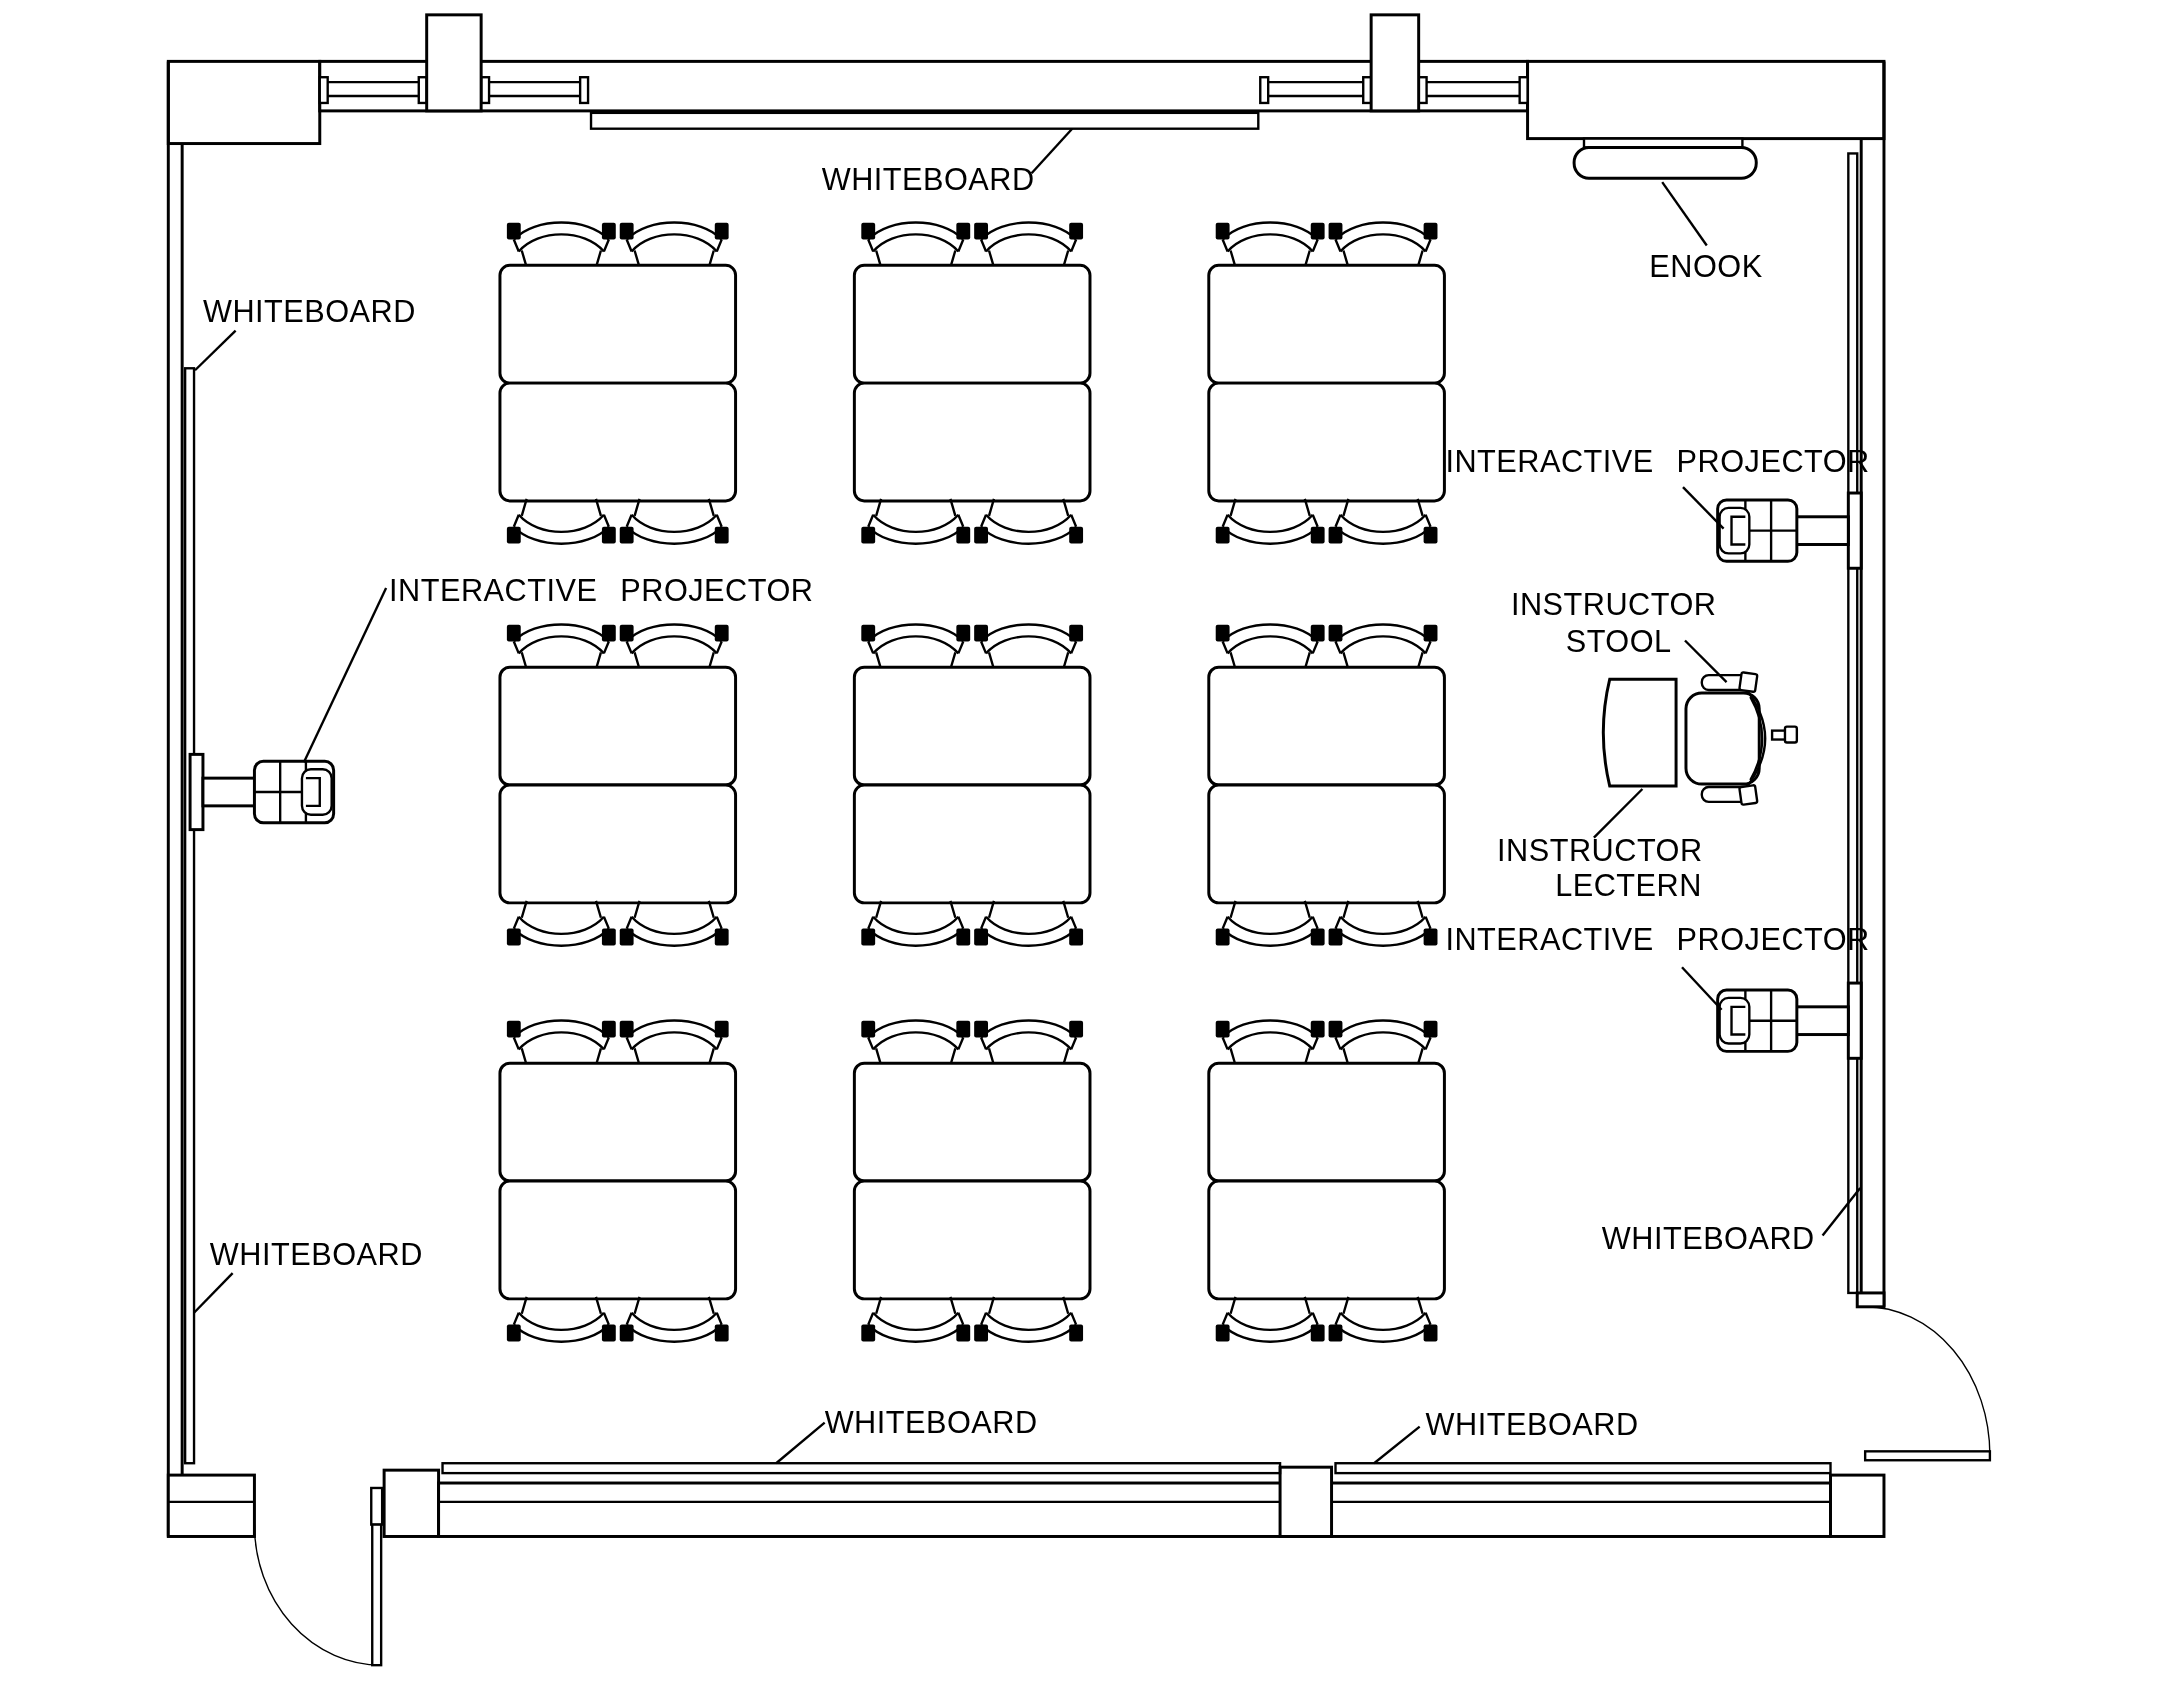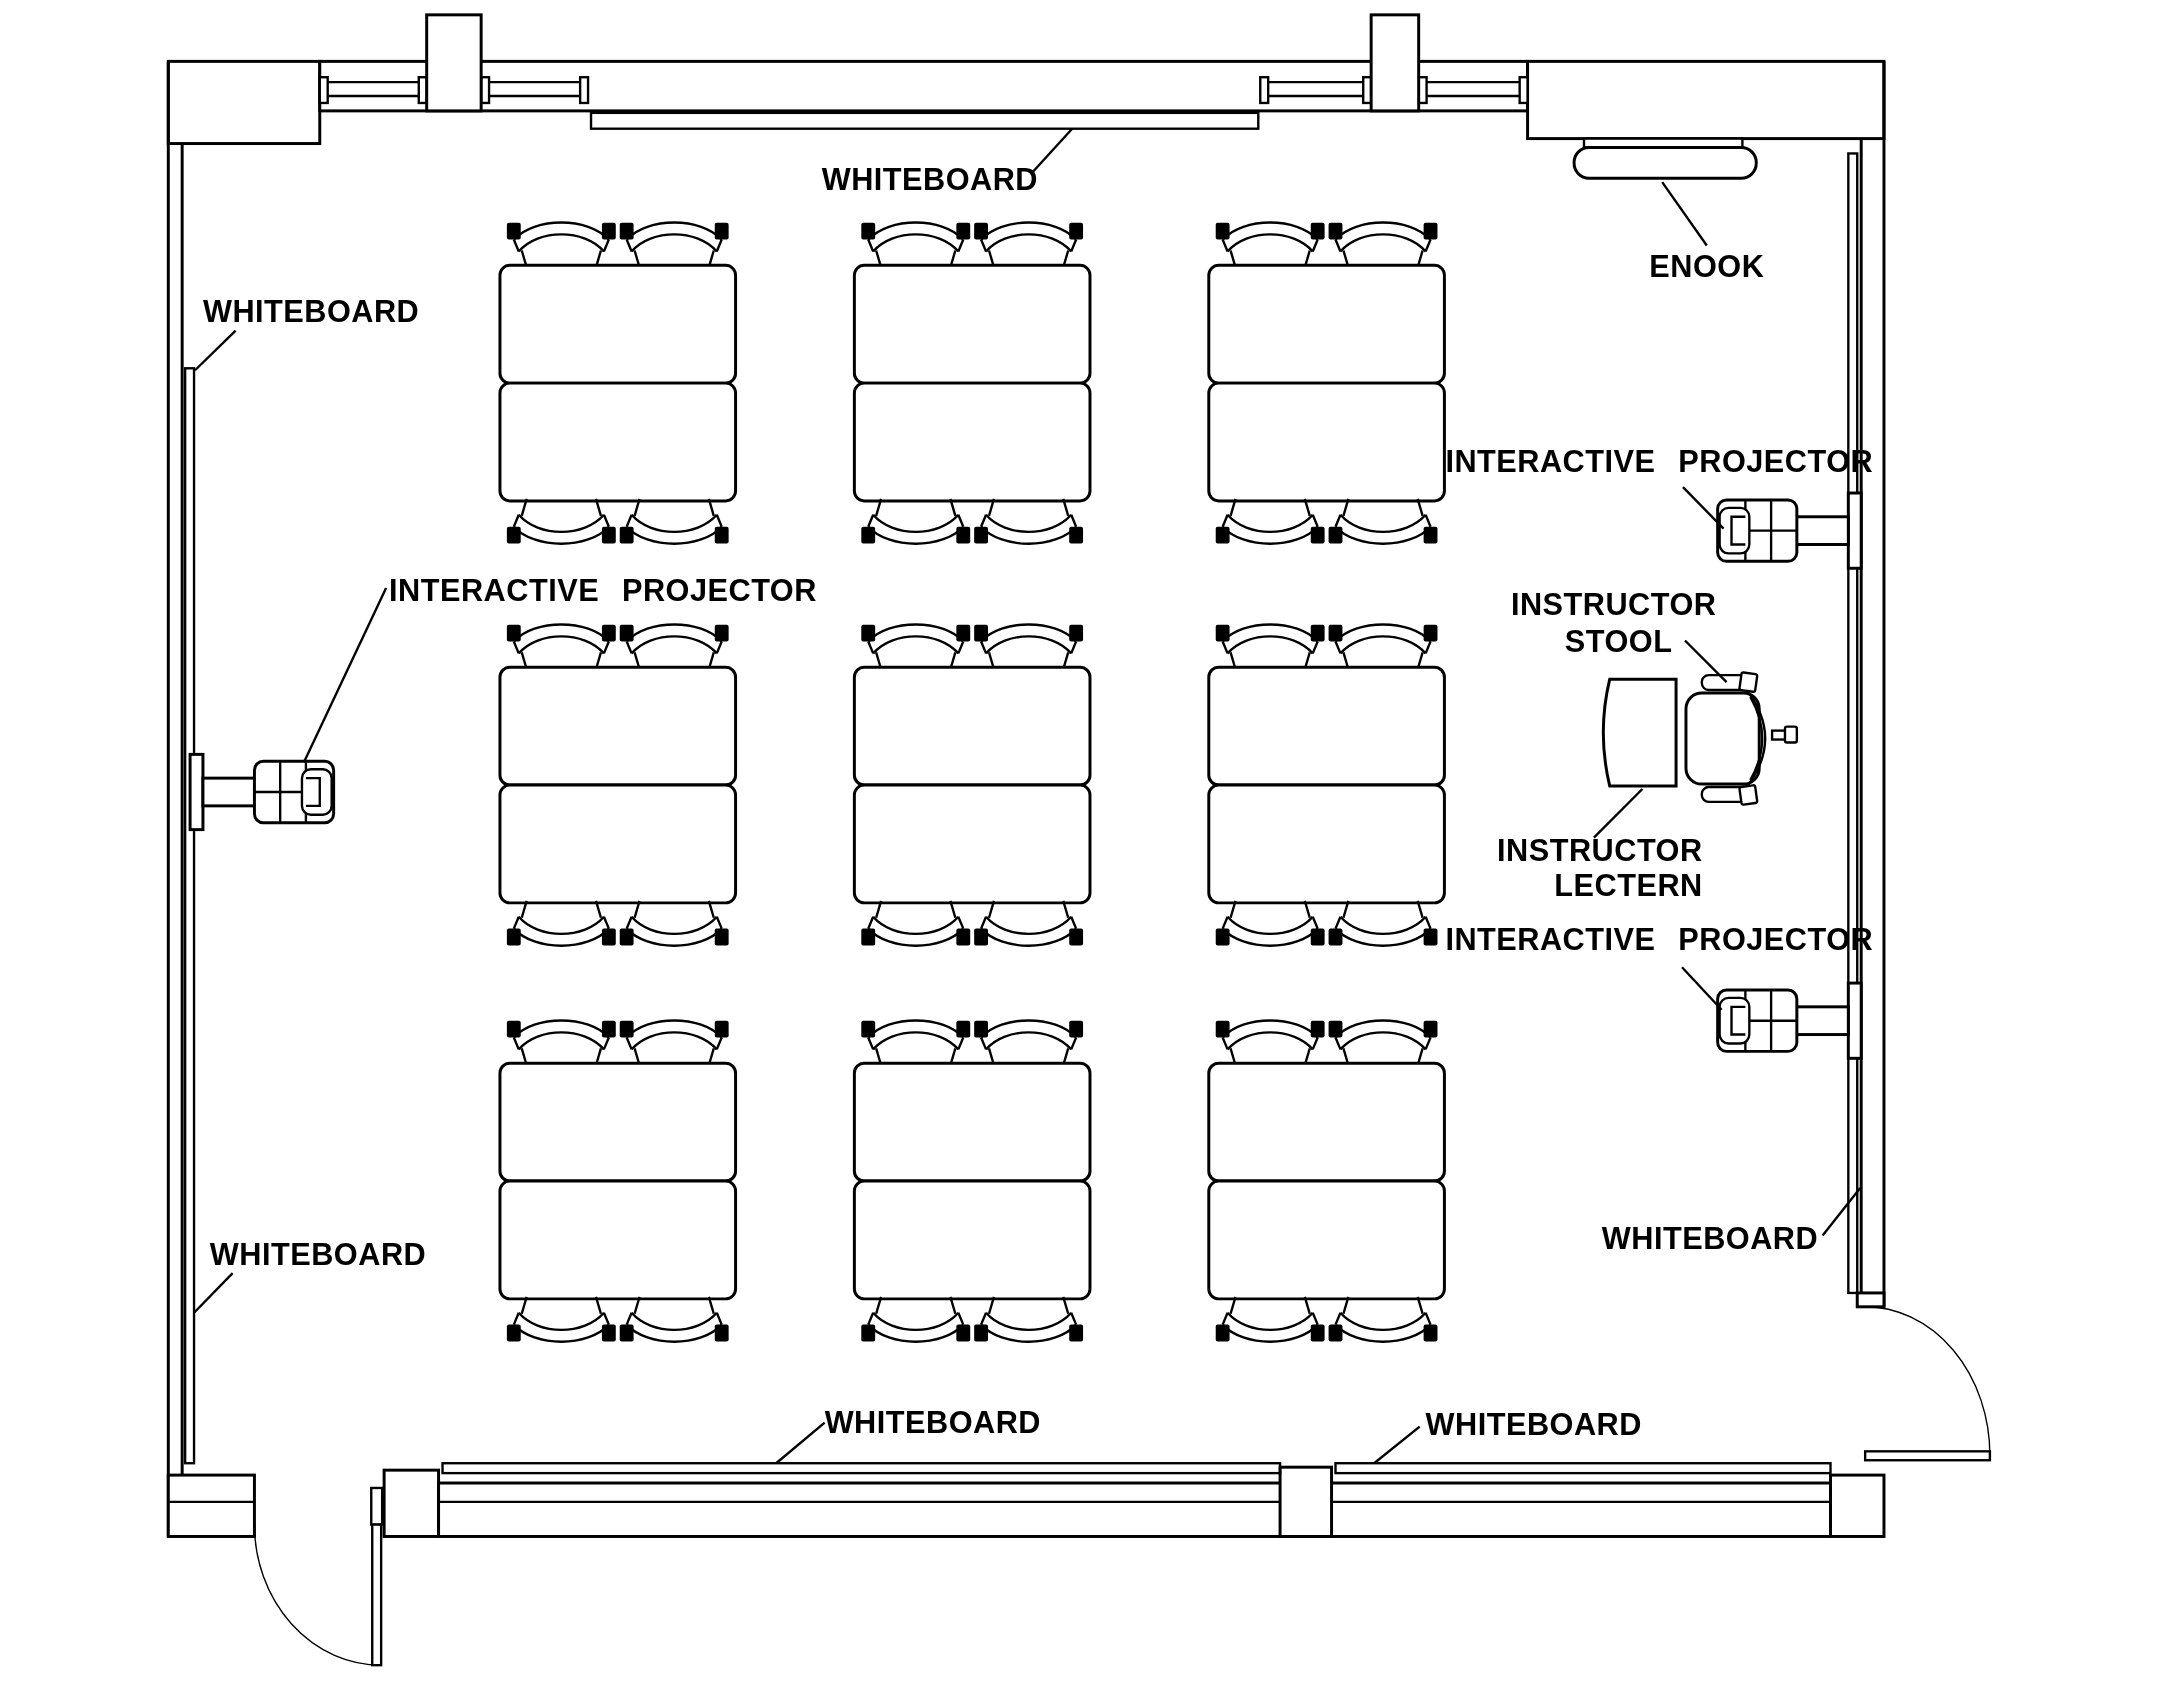--- a/index.html
+++ b/index.html
@@ -1,16 +1,16 @@
 <!DOCTYPE html>
 <html><head>
 <meta charset="utf-8">
 <style>
   html,body{margin:0;padding:0;background:#ffffff;}
-  .page{width:2178px;height:1683px;position:relative;background:#fff;font-weight:bold;}
+  .page{width:2178px;height:1683px;position:relative;background:#fff;}
   svg{display:block;}
   text{font-family:"Liberation Sans",sans-serif;font-size:31px;fill:#000000;letter-spacing:0.5px;}
   text.wide{word-spacing:14px;}
   .s  {stroke:#000;fill:none;stroke-width:3;}
   .st {stroke:#000;fill:none;stroke-width:2.4;}
   .sf {stroke:#000;fill:#fff;stroke-width:3;}
   .sf2{stroke:#000;fill:#fff;stroke-width:2.4;}
   .blk{fill:#000;stroke:none;}
   .arc{stroke:#000;fill:none;stroke-width:1.4;}
   .ldr{stroke:#000;fill:none;stroke-width:2.4;}

